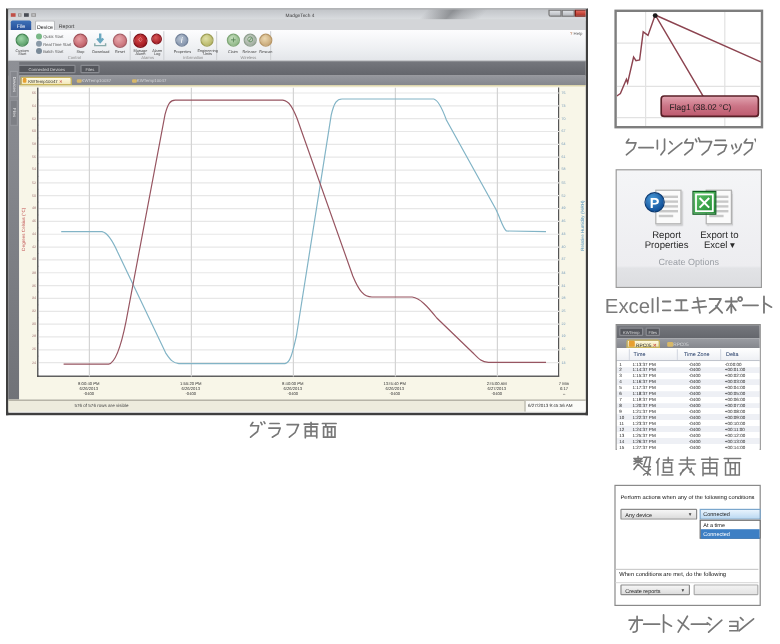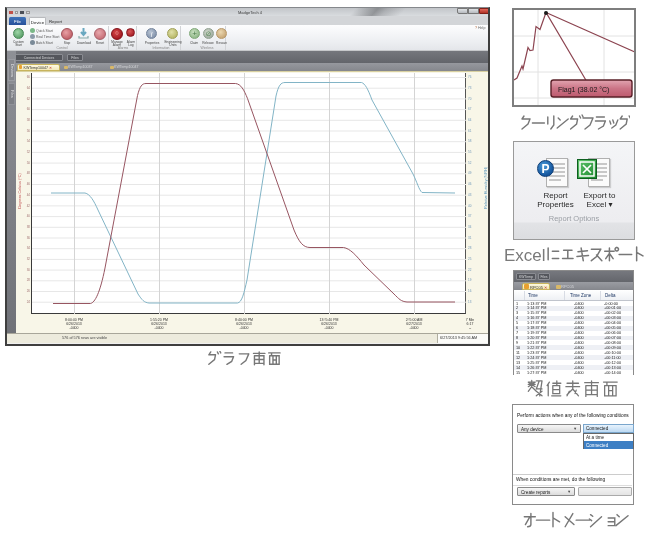--- a/index.html
+++ b/index.html
@@ -389,21 +389,21 @@
   <div class="abs" style="left:77px;top:29px;width:16px;height:1.5px;background:#c8c8c8;"></div>
   <div class="abs" style="left:77px;top:33px;width:16px;height:1.5px;background:#c8c8c8;"></div>
   <div class="abs" style="left:77px;top:37px;width:12px;height:1.5px;background:#c8c8c8;"></div>
   <div class="abs" style="left:63px;top:17px;width:20px;height:20px;background:linear-gradient(135deg,#5fc36a,#1e8a30);border:1px solid #0e6020;"></div>
   <svg class="abs" style="left:63px;top:17px;" width="20" height="20" viewBox="0 0 20 20">
       <rect x="3" y="3" width="14" height="14" fill="none" stroke="#fff" stroke-width="1.5"></rect>
       <path d="M6,6 L14,14 M14,6 L6,14" stroke="#fff" stroke-width="1.7"></path>
     </svg>
   <div class="abs" style="left:14px;top:50px;width:55px;font-size:8px;color:#2a2a2a;text-align:center;line-height:1.1;">Report<br>Properties</div>
   <div class="abs" style="left:58px;top:50px;width:55px;font-size:8px;color:#2a2a2a;text-align:center;line-height:1.1;">Export to<br>Excel ▾</div>
-  <div class="abs" style="left:0;top:72px;width:120px;font-size:7.5px;color:#9a9ea4;text-align:center;">Report Options</div>
+  <div class="abs" style="left:0;top:72px;width:120px;font-size:7.5px;color:#9a9ea4;text-align:center;">Create Options</div>
 </div>
 <svg class="abs" style="left:504px;top:245px;" width="142" height="20" viewBox="0 0 142 20" id="lab-excel">
     <text x="0" y="15.5" font-size="17" fill="#7a7a7a" font-family="Liberation Sans,sans-serif">Excel</text>
     <g transform="translate(41,1) scale(1.05)" fill="none" stroke="#777" stroke-width="1.4285714285714286" stroke-linecap="round">
       <path d="M3,2 L3,13 M7,5 L13,5 M7,12 L13,12"></path>
     </g>
     <g transform="translate(55.4,1) scale(1.05)" fill="none" stroke="#777" stroke-width="1.4285714285714286" stroke-linecap="round">
       <path d="M4,4 L12,4 M8,4 L8,12 M3,12 L13,12"></path>
     </g>
     <g transform="translate(69.8,1) scale(1.05)" fill="none" stroke="#777" stroke-width="1.4285714285714286" stroke-linecap="round">

